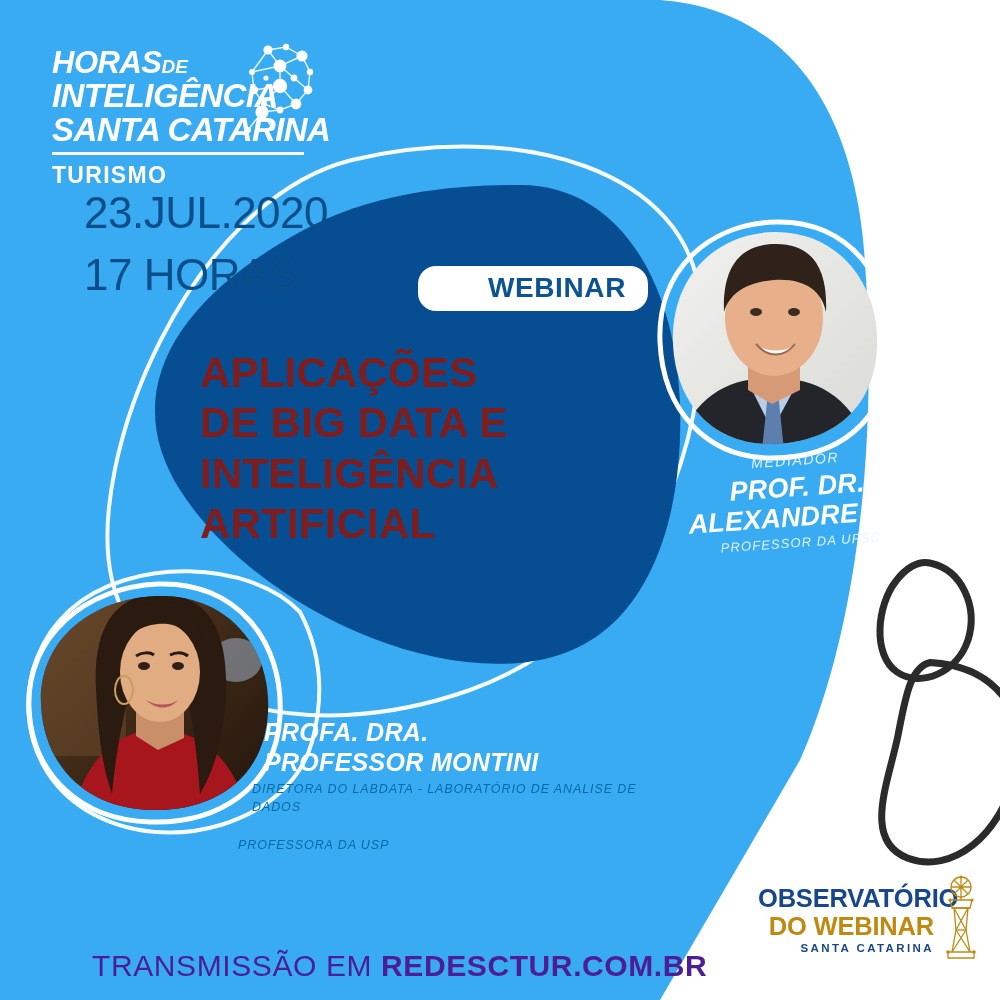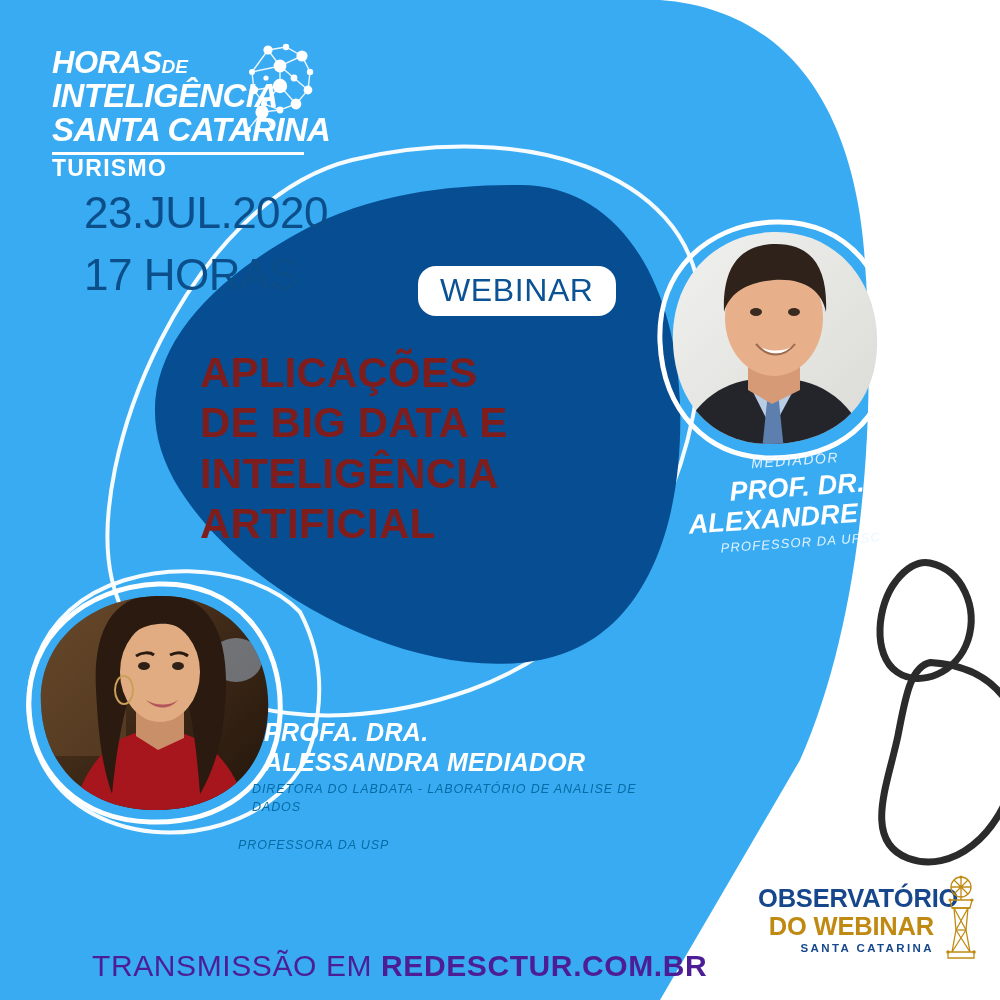--- a/index.html
+++ b/index.html
@@ -33,20 +33,21 @@
   }
   #brand .l3{
     font-size:33px;font-weight:bold;font-style:italic;letter-spacing:-0.6px;
     color:#ffffff;line-height:1.0;white-space:nowrap;margin-top:1px;
   }
   #brand .rule{
     width:252px;height:3px;background:#ffffff;margin-top:6px;
   }
   #brand .l4{
     font-size:23px;font-weight:bold;color:#ffffff;letter-spacing:1.3px;
+    margin-top:7px;
   }
   #netIcon{position:absolute;left:228px;top:42px;width:92px;height:96px;}
 
   
   #dateBlock{position:absolute;left:54px;top:190px;margin-left:30px;}
   #dateBlock .d{
     font-size:44px;color:#0B4E8A;letter-spacing:-0.5px;line-height:1.05;
     font-weight:normal;
   }
   #dateBlock .h{
@@ -54,21 +55,21 @@
     margin-top:16px;font-weight:normal;
   }
 
   
   #webinarPill{
     position:absolute;left:418px;top:266px;
     background:#ffffff;border-radius:18px;
     padding:6px 22px 7px 22px;
   }
   #webinarPill span{
-    font-size:32px;color:#0B5394;letter-spacing:0.6px;font-weight:normal;
+    font-size:28px;color:#0B5394;letter-spacing:0.6px;font-weight:bold;margin-left:48px;
   }
 
   
   #mainTitle{
     position:absolute;left:200px;top:348px;width:460px;
     text-align:left;color:#7f1d1d;
     font-size:42px;font-weight:bold;line-height:1.20;letter-spacing:0.2px;
   }
 
   
@@ -326,21 +327,21 @@
     <div class="name">
       <div>PROF. DR.</div>
       <div>ALEXANDRE BIZ</div>
     </div>
     <div class="aff">PROFESSOR DA UFSC</div>
   </div>
 
   <div id="speaker">
     <div class="name">
       <div>PROFA. DRA.</div>
-      <div>ALESSANDRA MEDIADOR</div>
+      <div>PROFESSOR MONTINI</div>
     </div>
     <div class="aff">
       <span class="a1">DIRETORA DO LABDATA - LABORATÓRIO DE ANALISE DE DADOS</span>
       <span class="a2">PROFESSORA DA USP</span>
     </div>
   </div>
 
   <div id="transmission">
     <span>TRANSMISSÃO EM </span><span class="strong">REDESCTUR.COM.BR</span>
   </div>

